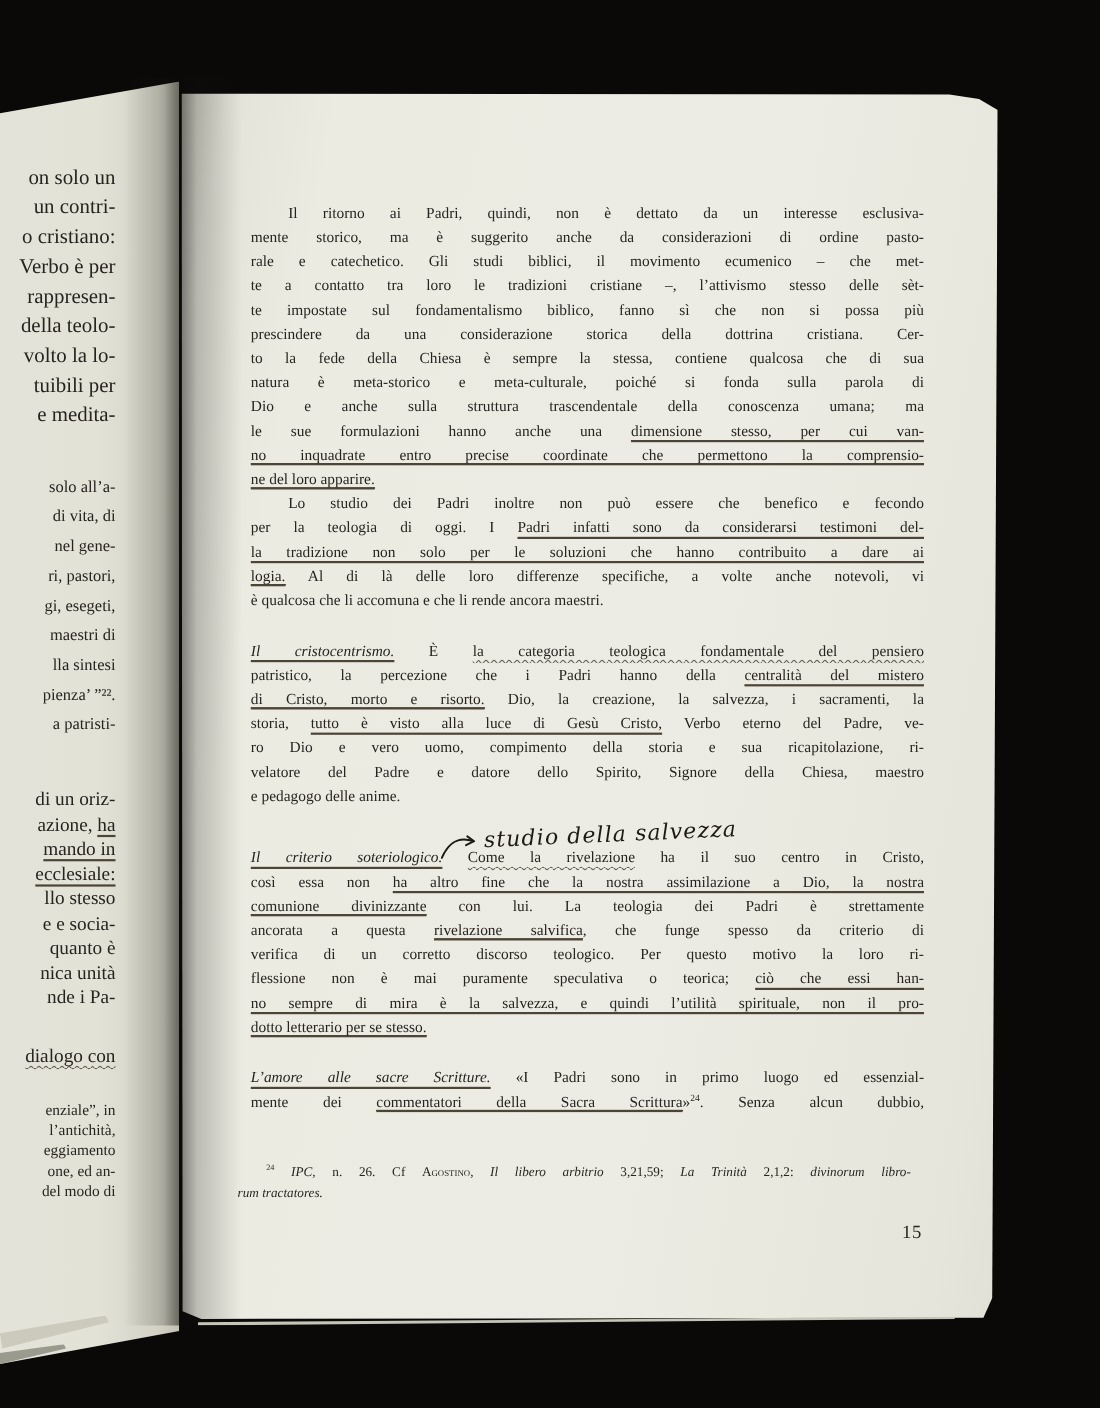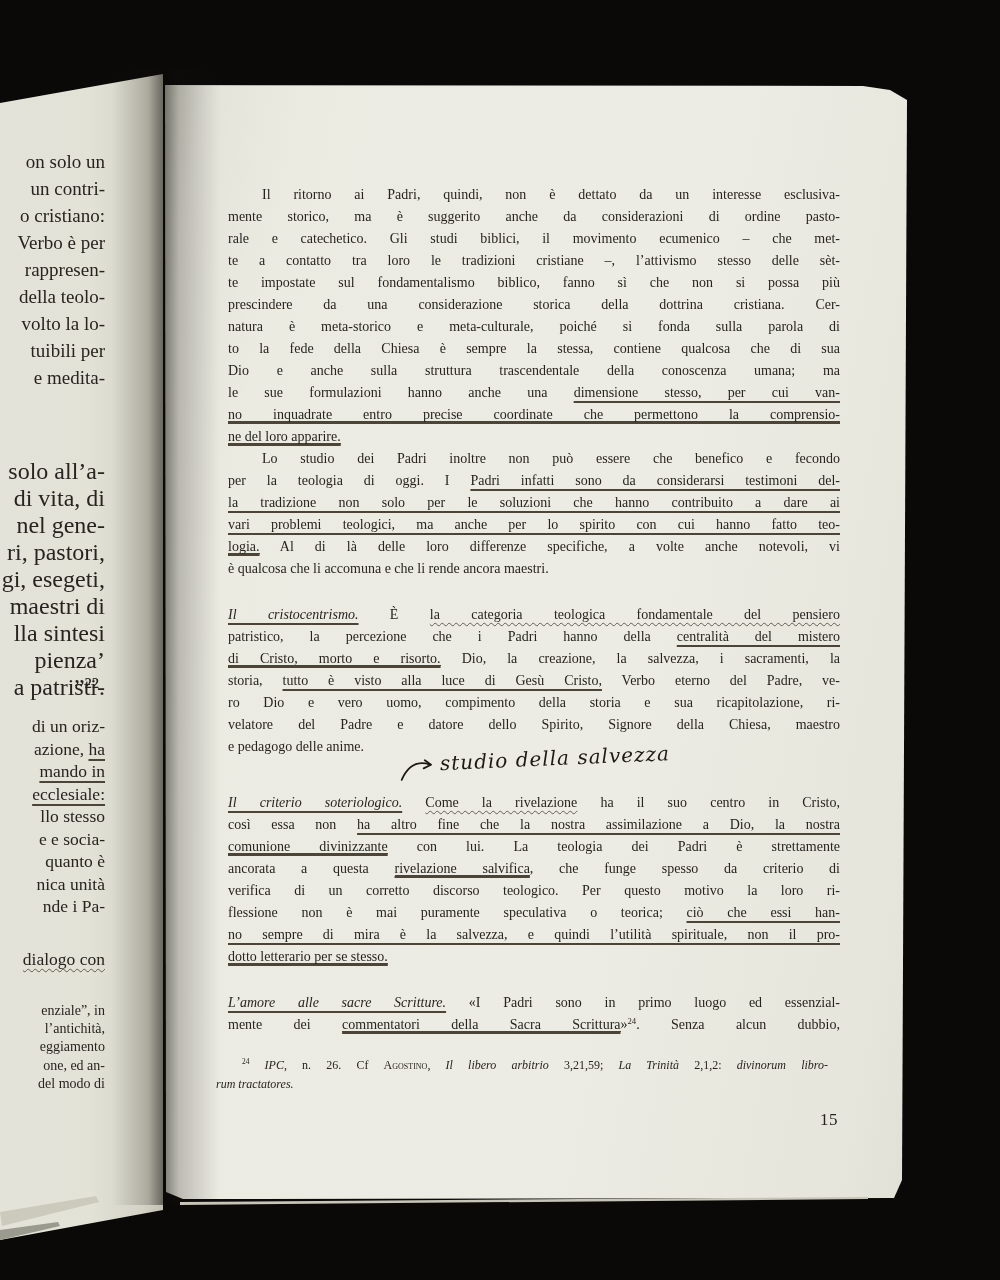--- a/index.html
+++ b/index.html
@@ -62,21 +62,21 @@
           <div class="text-line" style="height: 27px; line-height: 27px;"><span>on solo un</span></div>
           <div class="text-line" style="height: 27px; line-height: 27px;"><span>un contri-</span></div>
           <div class="text-line" style="height: 27px; line-height: 27px;"><span>o cristiano:</span></div>
           <div class="text-line" style="height: 27px; line-height: 27px;"><span>Verbo è per</span></div>
           <div class="text-line" style="height: 27px; line-height: 27px;"><span>rappresen-</span></div>
           <div class="text-line" style="height: 27px; line-height: 27px;"><span>della teolo-</span></div>
           <div class="text-line" style="height: 27px; line-height: 27px;"><span>volto la lo-</span></div>
           <div class="text-line" style="height: 27px; line-height: 27px;"><span>tuibili per</span></div>
           <div class="text-line" style="height: 27px; line-height: 27px;"><span>e medita-</span></div>
         </div>
-        <div class="left-col-block" style="top: 458px; font-size: 24px;">
+        <div class="left-col-block" style="top: 430px; font-size: 15px;">
           <div class="text-line" style="height: 27px; line-height: 27px;"><span>solo all’a-</span></div>
           <div class="text-line" style="height: 27px; line-height: 27px;"><span>di vita, di</span></div>
           <div class="text-line" style="height: 27px; line-height: 27px;"><span>nel gene-</span></div>
           <div class="text-line" style="height: 27px; line-height: 27px;"><span>ri, pastori,</span></div>
           <div class="text-line" style="height: 27px; line-height: 27px;"><span>gi, esegeti,</span></div>
           <div class="text-line" style="height: 27px; line-height: 27px;"><span>maestri di</span></div>
           <div class="text-line" style="height: 27px; line-height: 27px;"><span>lla sintesi</span></div>
           <div class="text-line" style="height: 27px; line-height: 27px;"><span>pienza’ ”²².</span></div>
           <div class="text-line" style="height: 27px; line-height: 27px;"><span>a patristi-</span></div>
         </div>
@@ -106,32 +106,31 @@
 
   <div class="right-page">
     <div class="main-text" id="main-text">
         <div class="paragraph" style="margin-top: 0px;">
           <div class="text-line ind"><span>Il ritorno ai Padri, quindi, non è dettato da un interesse esclusiva-</span></div>
           <div class="text-line"><span>mente storico, ma è suggerito anche da considerazioni di ordine pasto-</span></div>
           <div class="text-line"><span>rale e catechetico. Gli studi biblici, il movimento ecumenico – che met-</span></div>
           <div class="text-line"><span>te a contatto tra loro le tradizioni cristiane –, l’attivismo stesso delle sèt-</span></div>
           <div class="text-line"><span>te impostate sul fondamentalismo biblico, fanno sì che non si possa più</span></div>
           <div class="text-line"><span>prescindere da una considerazione storica della dottrina cristiana. Cer-</span></div>
+          <div class="text-line"><span>to la fede della Chiesa è sempre la stessa, contiene qualcosa che di sua</span></div>
           <div class="text-line"><span>natura è meta-storico e meta-culturale, poiché si fonda sulla parola di</span></div>
-          <div class="text-line"><span>to la fede della Chiesa è sempre la stessa, contiene qualcosa che di sua</span></div>
           <div class="text-line"><span>Dio e anche sulla struttura trascendentale della conoscenza umana; ma</span></div>
           <div class="text-line"><span>le sue formulazioni hanno anche una </span><span class="u-s">dimensione stesso, per cui van-</span></div>
           <div class="text-line"><span class="u-d">no inquadrate entro precise coordinate che permettono la comprensio-</span></div>
           <div class="text-line nj"><span class="u-d">ne del loro apparire.</span></div>
         </div>
         <div class="paragraph" style="margin-top: 0px;">
           <div class="text-line ind"><span>Lo studio dei Padri inoltre non può essere che benefico e fecondo</span></div>
           <div class="text-line"><span>per la teologia di oggi. I </span><span class="u-s">Padri infatti sono da considerarsi testimoni del-</span></div>
           <div class="text-line"><span class="u-s">la tradizione non solo per le soluzioni che hanno contribuito a dare ai</span></div>
-          <div class="text-line"><span class="u-s">vari problemi teologici, ma anche per lo spirito con cui hanno fatto teo-</span></div>
           <div class="text-line"><span class="u-d">logia.</span><span> Al di là delle loro differenze specifiche, a volte anche notevoli, vi</span></div>
           <div class="text-line nj"><span>è qualcosa che li accomuna e che li rende ancora maestri.</span></div>
         </div>
         <div class="paragraph" style="margin-top: 24px;">
           <div class="text-line"><span class="it u-s">Il cristocentrismo.</span><span> È </span><span class="u-w">la categoria teologica fondamentale del pensiero</span></div>
           <div class="text-line"><span>patristico, la percezione che i Padri hanno della </span><span class="u-s">centralità del mistero</span></div>
           <div class="text-line"><span class="u-d">di Cristo, morto e risorto.</span><span> Dio, la creazione, la salvezza, i sacramenti, la</span></div>
           <div class="text-line"><span>storia, </span><span class="u-s">tutto è visto alla luce di Gesù Cristo,</span><span> Verbo eterno del Padre, ve-</span></div>
           <div class="text-line"><span>ro Dio e vero uomo, compimento della storia e sua ricapitolazione, ri-</span></div>
           <div class="text-line"><span>velatore del Padre e datore dello Spirito, Signore della Chiesa, maestro</span></div>

